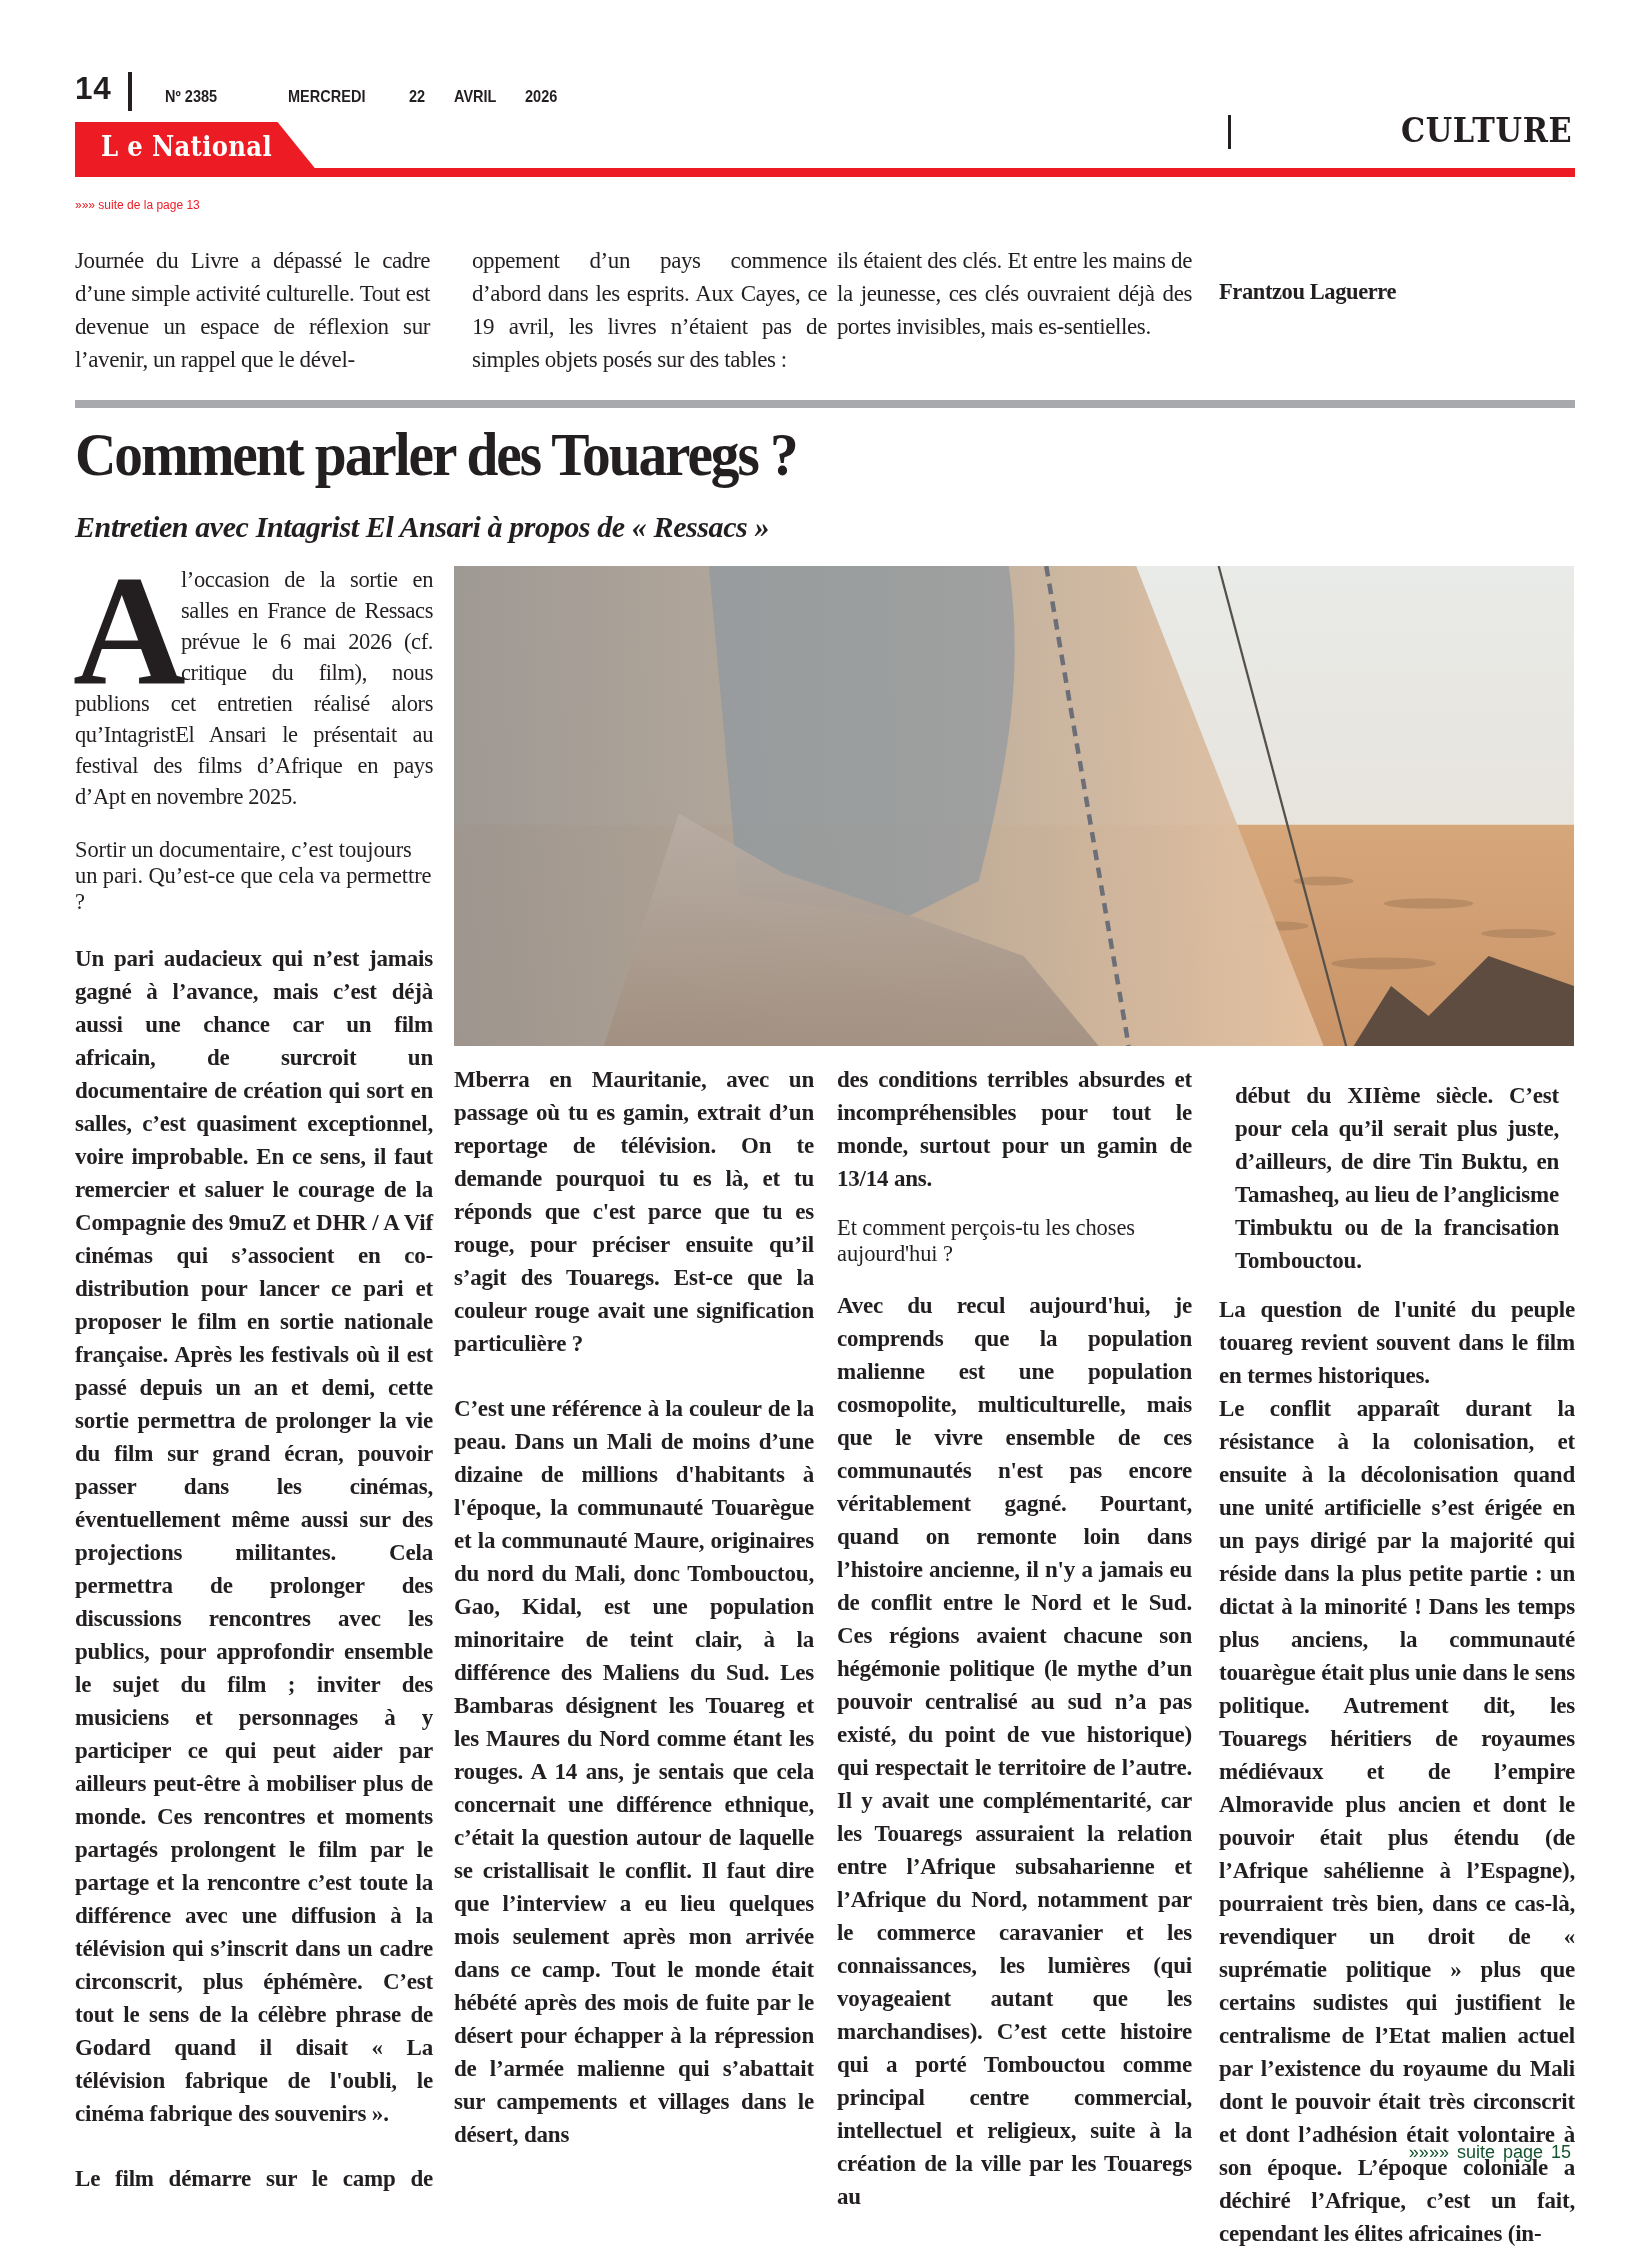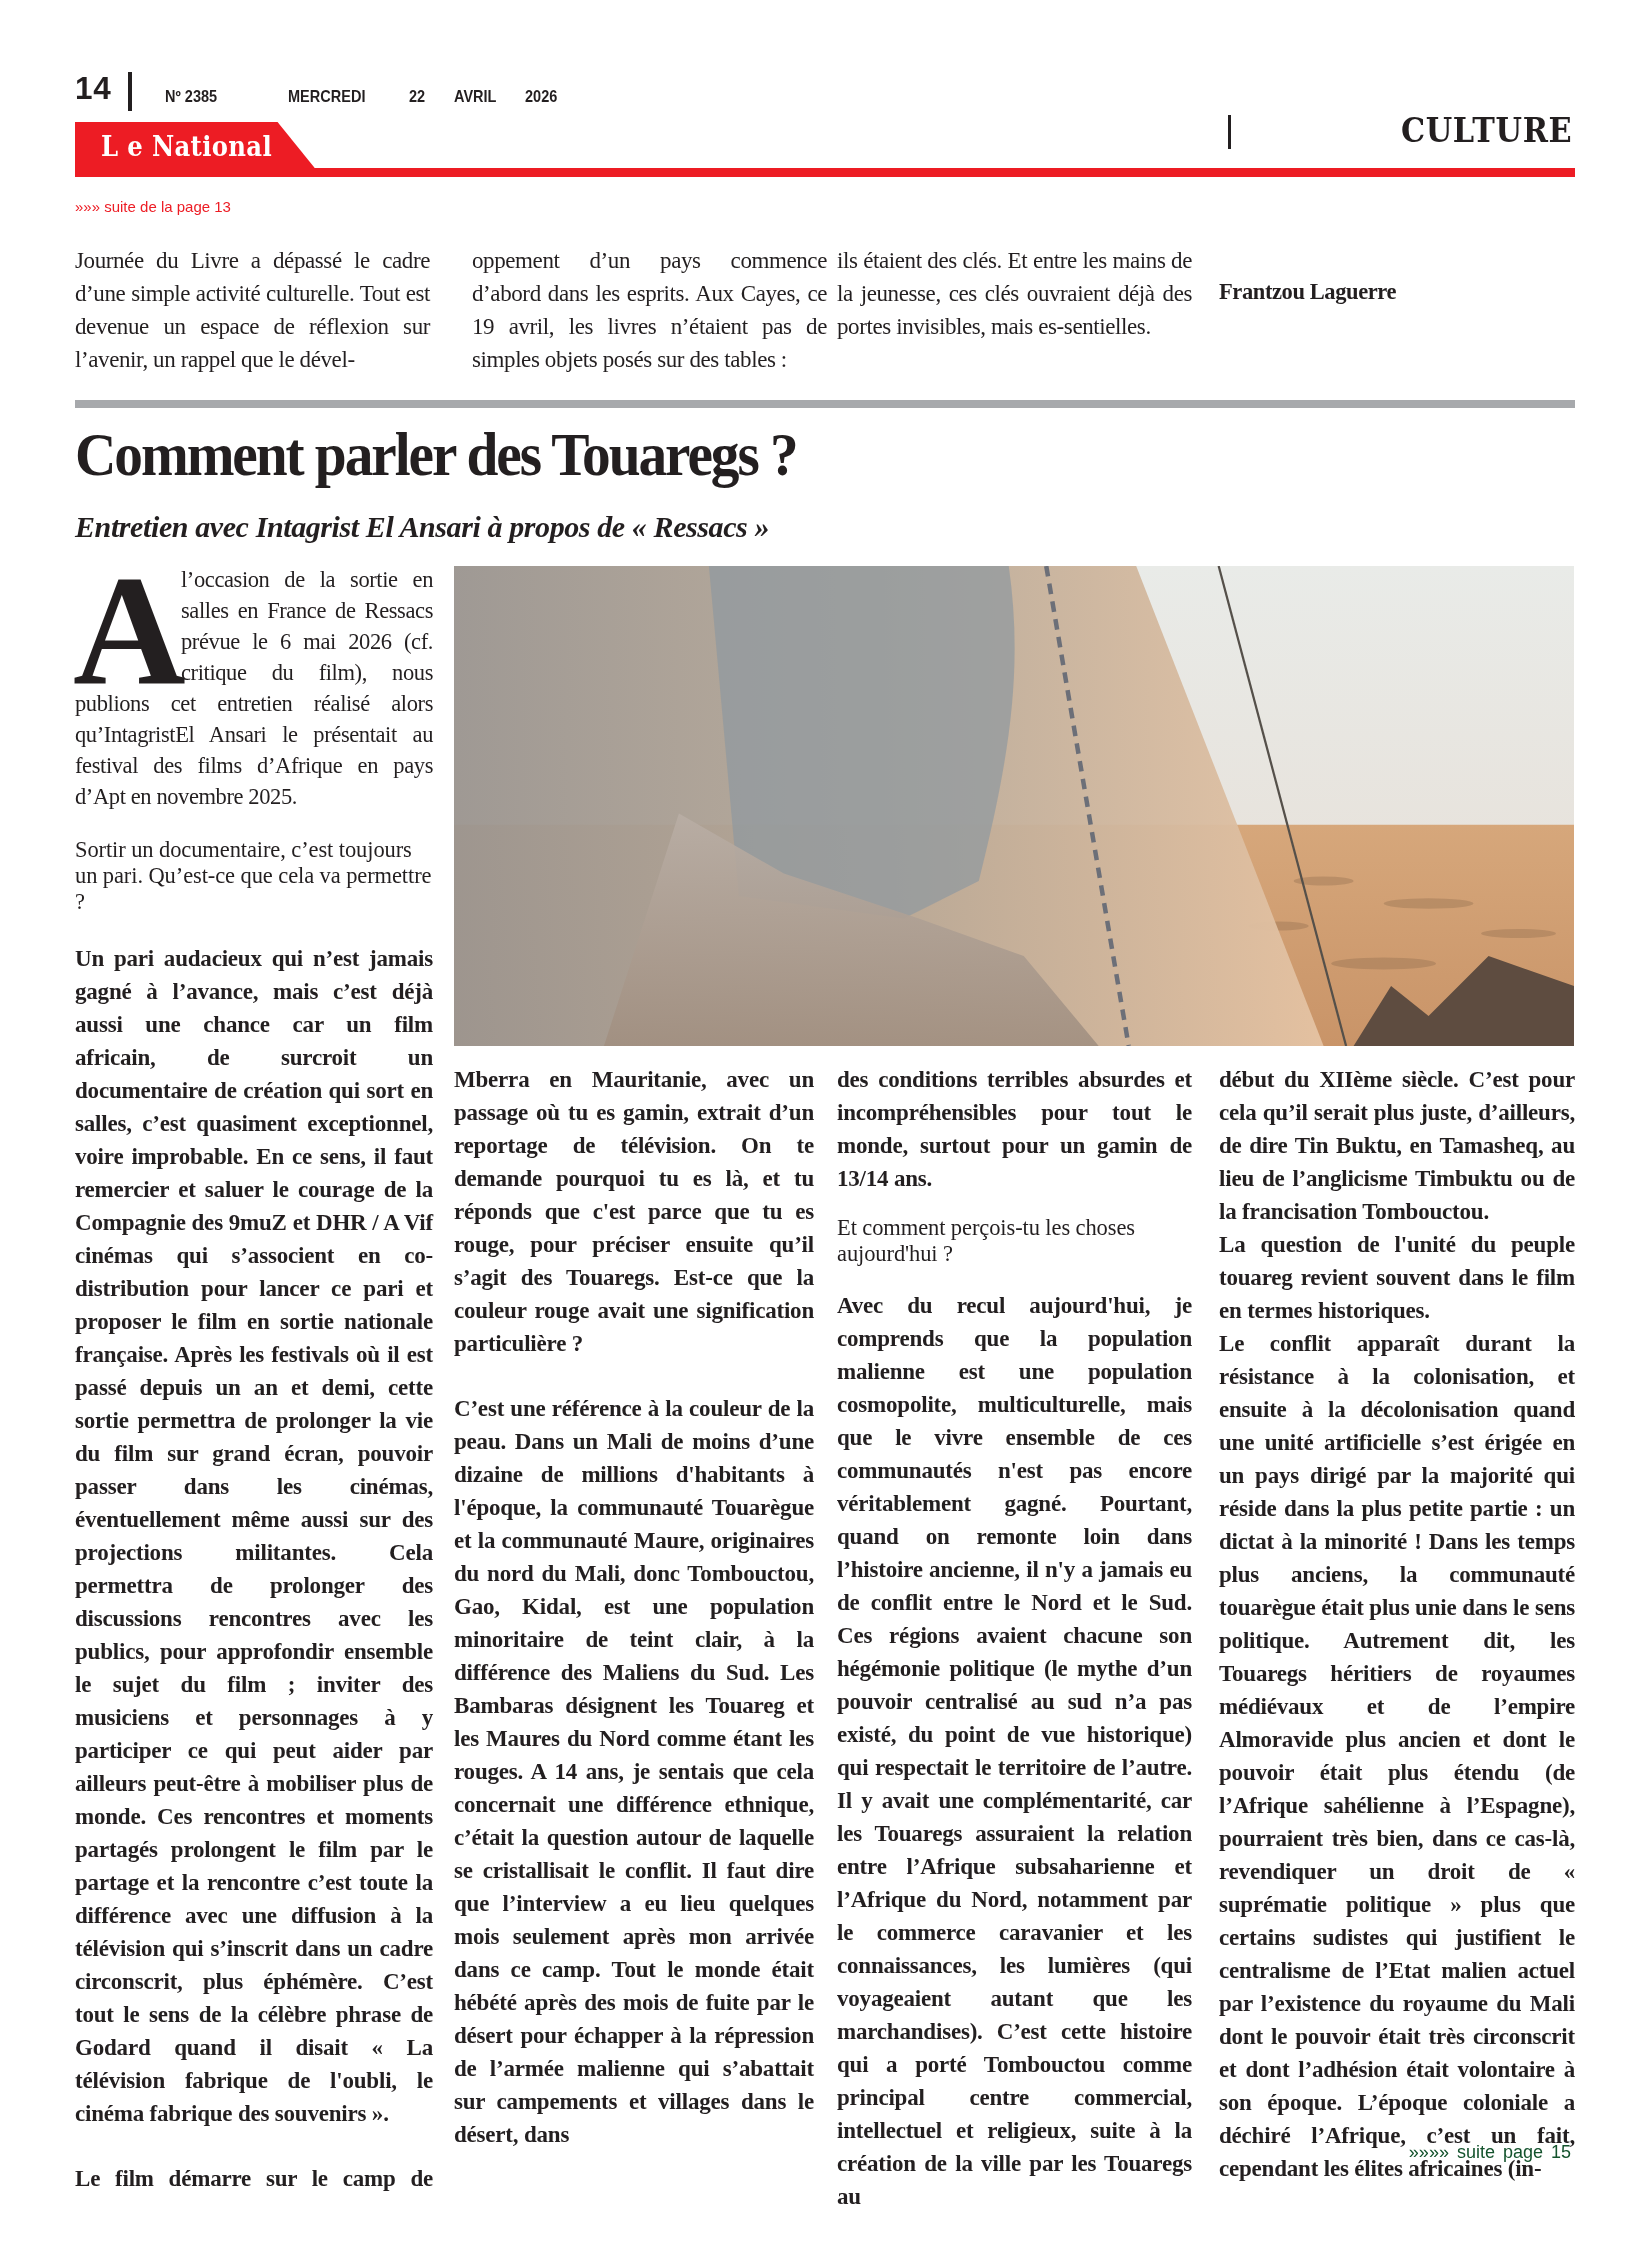--- a/index.html
+++ b/index.html
@@ -8,21 +8,21 @@
 
   
   .page-num { left: 75px; top: 70px; font-family: "Liberation Sans", sans-serif; font-weight: bold; font-size: 31.5px; letter-spacing: 0.7px; }
   .page-num-bar { left: 128px; top: 72px; width: 3.7px; height: 39px; background: #231f20; }
   .hdr-meta { top: 87px; font-family: "Liberation Sans", sans-serif; font-weight: bold; font-size: 16.5px; transform: scaleX(0.88); transform-origin: left; }
   .culture-bar { left: 1228px; top: 115px; width: 3px; height: 34px; background: #231f20; }
   .culture { right: 78px; top: 111px; font-family: "DejaVu Serif", serif; font-weight: bold; font-size: 33px; letter-spacing: 0.7px; transform: scaleX(0.92); transform-origin: right; }
   .red-line { left: 75px; top: 168px; width: 1500px; height: 9px; background: #ed1c24; }
   .masthead { left: 75px; top: 122px; width: 247px; height: 55px; background: #ed1c24; clip-path: polygon(0 0, 82% 0, 100% 100%, 0 100%); }
   .masthead-text { left: 101px; top: 131px; color: #fff; font-family: "DejaVu Serif", serif; font-weight: bold; font-size: 27px; letter-spacing: 0.4px; transform: scaleX(0.9); transform-origin: left; }
-  .suite-top { left: 75px; top: 198px; color: #ed1c24; font-family: "Liberation Sans", sans-serif; font-size: 15px; }
+  .suite-top { left: 75px; top: 198px; color: #ed1c24; font-family: "Liberation Sans", sans-serif; font-size: 12px; }
 
   
   .prev-col { top: 244px; width: 355px; font-size: 23px; line-height: 33px; text-align: justify; text-align-last: left; letter-spacing: -0.4px; }
   .byline-prev { left: 1219px; top: 279px; font-weight: bold; font-size: 22.5px; letter-spacing: -0.4px; }
   .gray-rule { left: 75px; top: 400px; width: 1500px; height: 7.5px; background: #a7a9ac; }
 
   
   .headline { left: 75px; top: 424px; font-weight: bold; font-size: 61px; letter-spacing: -2.2px; line-height: 1; transform: scaleX(0.94); transform-origin: left; }
   .subhead { left: 75px; top: 510px; font-weight: bold; font-style: italic; font-size: 30px; letter-spacing: -0.4px; }
 
@@ -124,19 +124,19 @@
   <div class="body-col">C’est une référence à la couleur de la peau. Dans un Mali de moins d’une dizaine de millions d'habitants à l'époque, la communauté Touarègue et la communauté Maure, originaires du nord du Mali, donc Tombouctou, Gao, Kidal, est une population minoritaire de teint clair, à la différence des Maliens du Sud. Les Bambaras désignent les Touareg et les Maures du Nord comme étant les rouges. A 14 ans, je sentais que cela concernait une différence ethnique, c’était la question autour de laquelle se cristallisait le conflit. Il faut dire que l’interview a eu lieu quelques mois seulement après mon arrivée dans ce camp. Tout le monde était hébété après des mois de fuite par le désert pour échapper à la répression de l’armée malienne qui s’abattait sur campements et villages dans le désert, dans</div>
 </div>
 
 <div class="abs" style="left:837px; top:1063px; width:355px;">
   <div class="body-col">des conditions terribles absurdes et incompréhensibles pour tout le monde, surtout pour un gamin de 13/14 ans.</div>
   <div class="question" style="margin-top:19.5px">Et comment perçois-tu les choses aujourd'hui ?</div>
   <div class="body-col" style="margin-top:22.5px">Avec du recul aujourd'hui, je comprends que la population malienne est une population cosmopolite, multiculturelle, mais que le vivre ensemble de ces communautés n'est pas encore véritablement gagné. Pourtant, quand on remonte loin dans l’histoire ancienne, il n'y a jamais eu de conflit entre le Nord et le Sud. Ces régions avaient chacune son hégémonie politique (le mythe d’un pouvoir centralisé au sud n’a pas existé, du point de vue historique) qui respectait le territoire de l’autre. Il y avait une complémentarité, car les Touaregs assuraient la relation entre l’Afrique subsaharienne et l’Afrique du Nord, notamment par le commerce caravanier et les connaissances, les lumières (qui voyageaient autant que les marchandises). C’est cette histoire qui a porté Tombouctou comme principal centre commercial, intellectuel et religieux, suite à la création de la ville par les Touaregs au</div>
 </div>
 
 <div class="abs" style="left:1219px; top:1063px; width:356px;">
-  <p class="body-col" style="margin:0">début du XIIème siècle. C’est pour cela qu’il serait plus juste, d’ailleurs, de dire Tin Buktu, en Tamasheq, au lieu de l’anglicisme Timbuktu ou de la francisation Tombouctou.</p>
+  <p class="body-col" style="margin:16px">début du XIIème siècle. C’est pour cela qu’il serait plus juste, d’ailleurs, de dire Tin Buktu, en Tamasheq, au lieu de l’anglicisme Timbuktu ou de la francisation Tombouctou.</p>
   <p class="body-col" style="margin:0">La question de l'unité du peuple touareg revient souvent dans le film en termes historiques.</p>
   <p class="body-col" style="margin:0">Le conflit apparaît durant la résistance à la colonisation, et ensuite à la décolonisation quand une unité artificielle s’est érigée en un pays dirigé par la majorité qui réside dans la plus petite partie : un dictat à la minorité ! Dans les temps plus anciens, la communauté touarègue était plus unie dans le sens politique. Autrement dit, les Touaregs héritiers de royaumes médiévaux et de l’empire Almoravide plus ancien et dont le pouvoir était plus étendu (de l’Afrique sahélienne à l’Espagne), pourraient très bien, dans ce cas-là, revendiquer un droit de « suprématie politique » plus que certains sudistes qui justifient le centralisme de l’Etat malien actuel par l’existence du royaume du Mali dont le pouvoir était très circonscrit et dont l’adhésion était volontaire à son époque. L’époque coloniale a déchiré l’Afrique, c’est un fait, cependant les élites africaines (in-</p>
 </div>
 
 <div class="abs suite-bottom">»»»» suite  page  15</div>
 
 
 </body></html>

